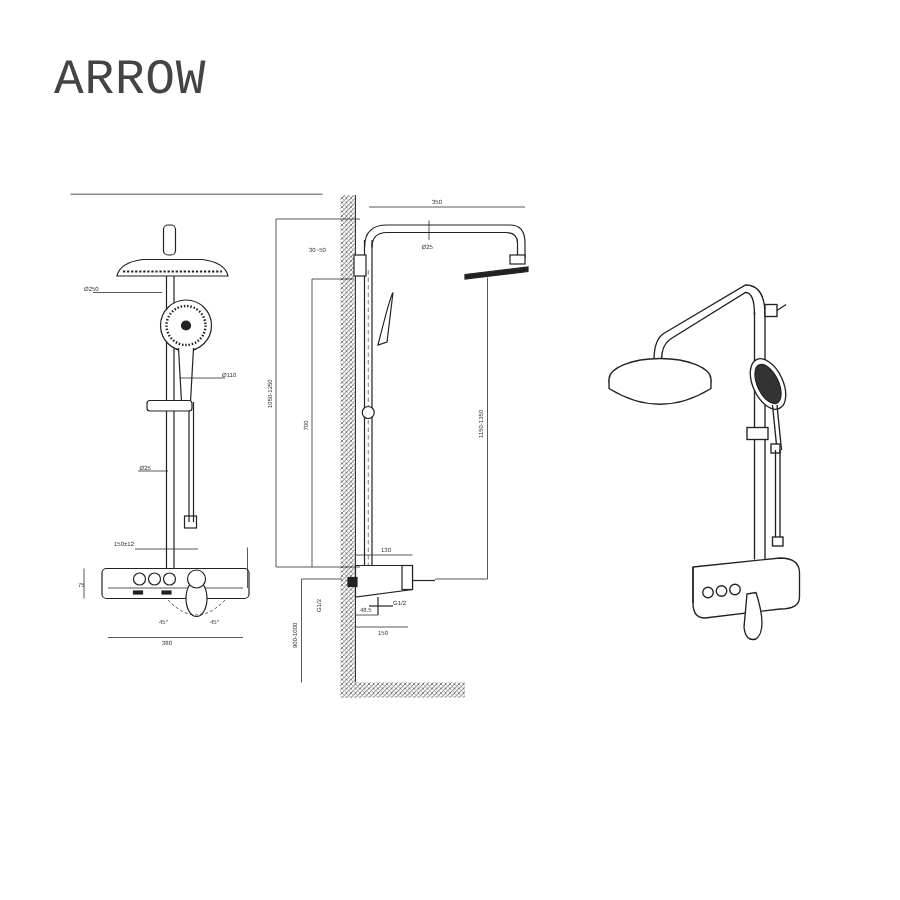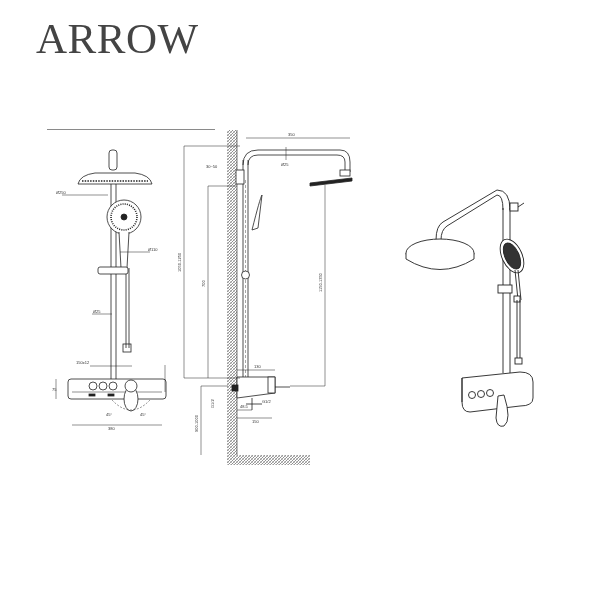--- a/index.html
+++ b/index.html
@@ -1,17 +1,17 @@
 <!DOCTYPE html>
 <html><head>
 <meta charset="utf-8">
 <style>
   html, body { margin:0; padding:0; background:#ffffff; }
   body { width:600px; height:600px; position:relative; overflow:hidden; font-family:"Liberation Sans", sans-serif; }
-  .brand { position:absolute; left:36px; top:14px; font-size:43px; font-weight:400; color:#444444; letter-spacing:0.5px; font-family:Liberation Serif, serif; }
+  .brand { position:absolute; left:36px; top:35px; font-size:33px; font-weight:400; color:#444444; letter-spacing:0.5px; font-family:Liberation Mono, monospace; }
   .rule { position:absolute; left:47px; top:129px; width:168px; height:1px; background:#8a8a8a; }
   svg { position:absolute; left:0; top:0; }
   .dim { font-family:"Liberation Sans", sans-serif; font-size:4px; fill:#333; }
 </style>
 </head>
 <body>
 
 <div class="brand">ARROW</div>
 <div class="rule"></div>
 

